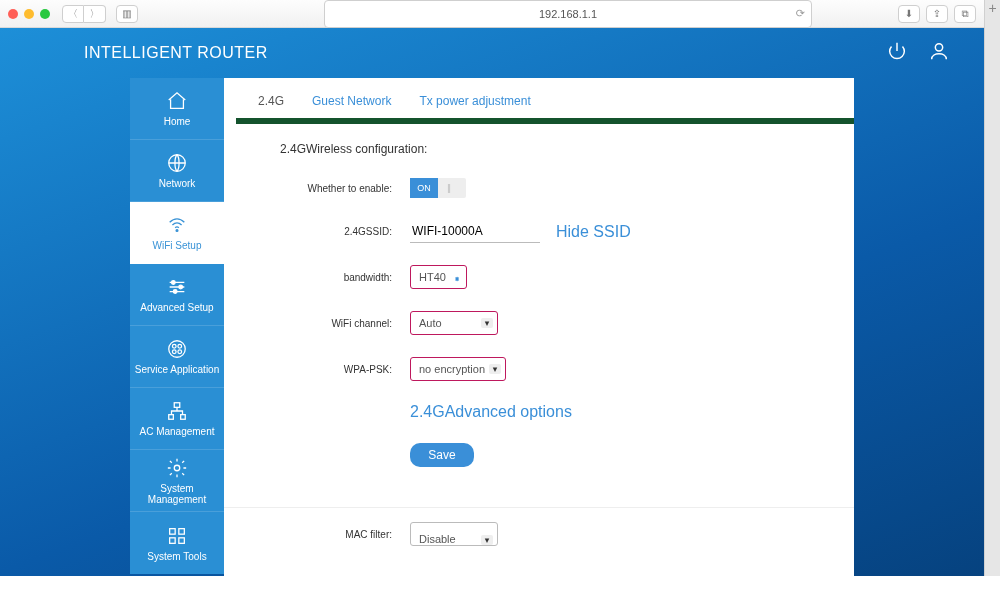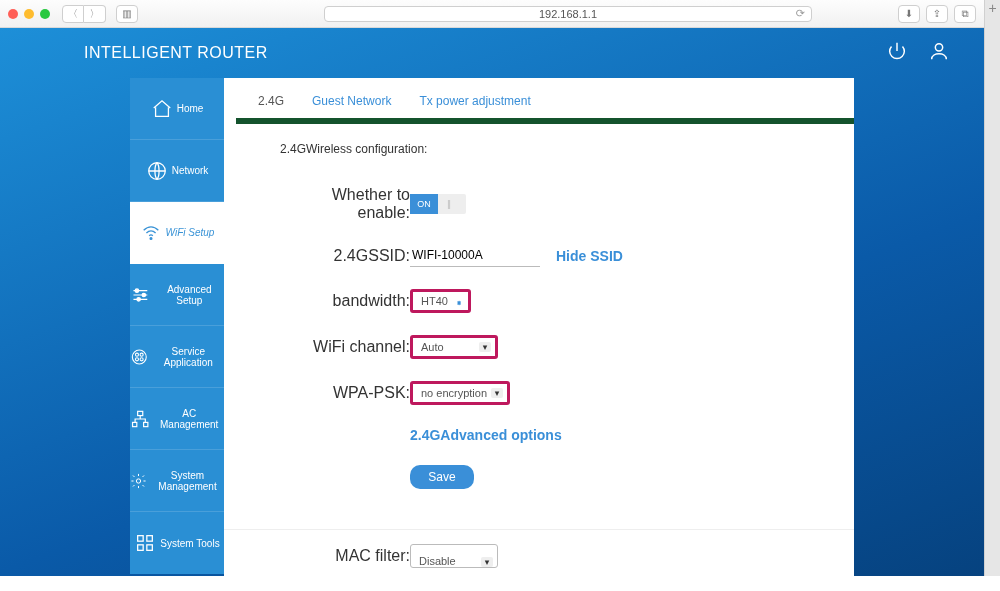--- a/index.html
+++ b/index.html
@@ -22,66 +22,66 @@
     height: 18px; min-width:22px;
     border:1px solid #cfcfcf; border-radius:4px;
     background:#fff; display:flex;align-items:center;justify-content:center;
     color:#777; font-size:10px;
   }
   .chrome-group{display:flex;}
   .chrome-group .chrome-btn:first-child{border-top-right-radius:0;border-bottom-right-radius:0;}
   .chrome-group .chrome-btn:last-child{border-top-left-radius:0;border-bottom-left-radius:0;border-left:none;}
   .addr {
     flex:1; margin:0 80px 0 180px;
-    height:16px; border:1px solid #cfcfcf; border-radius:4px;
+    height:28px; border:1px solid #cfcfcf; border-radius:4px;
     background:#fff; display:flex; align-items:center; justify-content:center;
     font-size:11px; color:#555; position:relative;
   }
   .addr .reload{position:absolute; right:6px; color:#999; font-size:11px;}
   .chrome-right{display:flex; gap:6px; margin-left:auto;}
   .tabstrip{ width:16px; background:#e6e6e6; border-left:1px solid #d0d0d0; display:flex;align-items:flex-start;justify-content:center;color:#888;font-size:14px;}
 
   .chrome-wrap{display:flex;}
   .chrome-main{flex:1;}
 
   
   .page { height: 548px; background: linear-gradient(160deg,#1d8fd8,#0a5aa8 60%,#06427f); display:flex; flex-direction:column;}
   .topbar { height:50px; display:flex; align-items:center; padding:0 34px 0 84px; color:#fff;}
   .brand { font-size:16px; letter-spacing:0.5px;}
   .top-icons{margin-left:auto; display:flex; gap:20px;}
   .top-icons svg{width:22px;height:22px;stroke:#fff;fill:none;stroke-width:1.6;}
 
   .body { flex:1; display:flex; padding-left:130px; padding-right:130px; overflow:hidden;}
   .sidebar { width:94px; display:flex; flex-direction:column;}
   .sb-item { flex:none; height:62px; background:#2a8fd4; border-bottom:1px solid rgba(255,255,255,0.15);
-    display:flex; flex-direction:row; align-items:center; justify-content:center; gap:4px;
+    display:flex; flex-direction:column; align-items:center; justify-content:center; gap:4px;
     color:#fff; font-size:10px; text-align:center; line-height:1.1; cursor:pointer;}
-  .sb-item.active{ background:#fff; color:#3a93d6;font-style:italic;}
+  .sb-item.active{ background:#fff; color:#3a93d6;}
   .sb-item svg{width:22px;height:22px;stroke:currentColor;fill:none;stroke-width:1.4;}
   .sb-item.active svg{stroke:#3a93d6;}
 
   .content { flex:1; background:#fff; padding:0; overflow:hidden auto; font-size:12px; color:#333;}
   .tabs { display:flex; gap:28px; padding:16px 22px 10px; border-bottom:6px solid #14532d;margin-left:12px;}
   .tabs .tab{ color:#3a8fd8; cursor:pointer; font-size:12px;}
   .tabs .tab.active{ color:#555;}
 
   .section{ padding:18px 56px 8px;}
-  .sec-title{ font-size:12px; margin-bottom:30px;}
+  .sec-title{ font-size:12px; margin-bottom:22px;}
   .row{ display:flex; align-items:center; margin-bottom:22px;}
-  .row-label{ width:130px; text-align:right; font-size:16px; color:#333;}
+  .row-label{ width:130px; text-align:right; padding-right:18px; font-size:10px; color:#333;}
   .row-field{ display:flex; align-items:center; gap:16px;}
 
   .toggle{ width:56px; height:20px; border-radius:2px; background:#eee; position:relative; display:flex;}
   .toggle .on{ background:#3a8fd8; color:#fff; font-size:9px; display:flex;align-items:center;justify-content:center; width:28px;}
   .toggle .off{ width:22px; display:flex;align-items:center;justify-content:center; color:#bbb; font-size:9px;}
 
   .text-input{ border:none; border-bottom:1px solid #bbb; padding:4px 2px; font-size:12px; width:130px; outline:none;}
-  .link{ color:#3a8fd8; font-size:14px; cursor:pointer;font-weight:bold;}
-
-  .select{ border:3px solid #be185d; border-radius:3px; height:24px; padding:0 20px 0 8px;
+  .link{ color:#3a8fd8; font-size:16px; cursor:pointer;}
+
+  .select{ border:1px solid #be185d; border-radius:3px; height:24px; padding:0 20px 0 8px;
     font-size:11px; color:#555; background:#fff; position:relative; display:inline-flex; align-items:center; min-width:48px;}
   .select.wide{min-width:88px;}
   .select.gray{ border:1px solid #bbb; color:#555;align-items:flex-end;}
   .select::after{ content:"▾"; position:absolute; right:4px; font-size:9px; color:#333; background:#eee; border-radius:2px; width:12px; text-align:center;}
   .select.blue::after{ content:"◂▸"; transform:rotate(90deg); font-size:8px; right:2px; background:transparent; width:14px; color:#3a8fd8; letter-spacing:-3px;}
 
   .btn-save{ background:#3a8fd8; color:#fff; border:none; border-radius:10px; width:64px; height:24px; font-size:12px; cursor:pointer;}
 
   .divider{ border-top:1px solid #eee; margin:10px 0 0;}
 </style>

